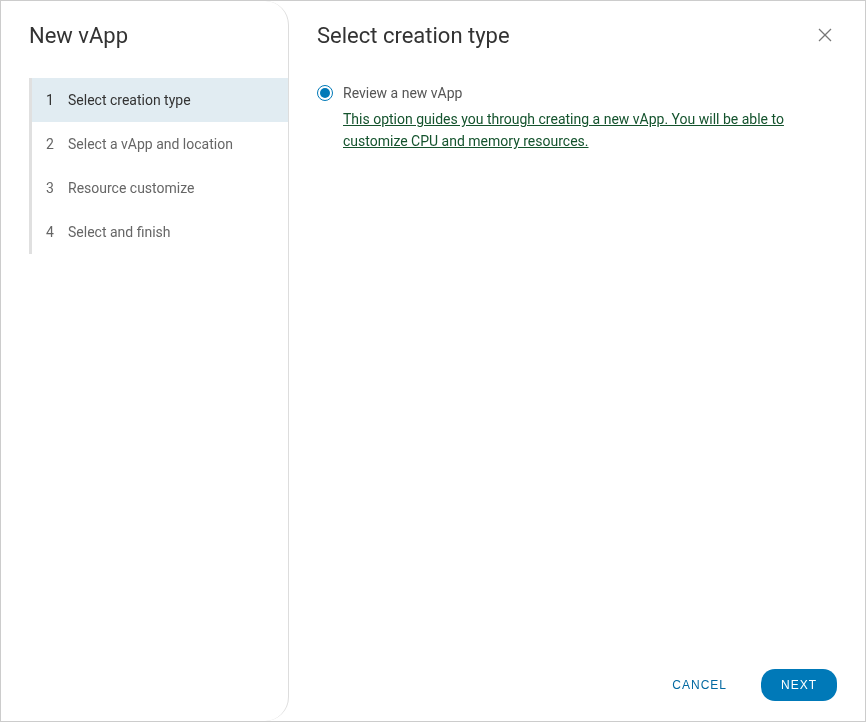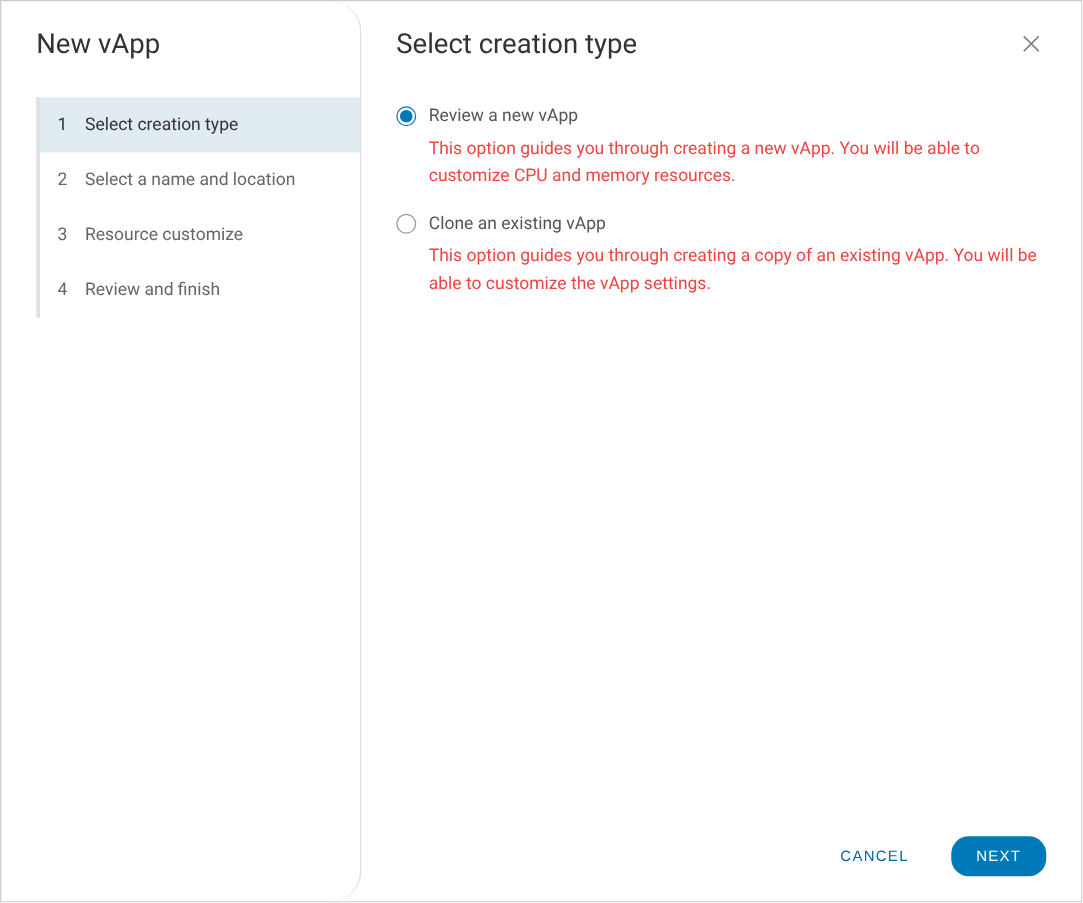--- a/index.html
+++ b/index.html
@@ -127,23 +127,24 @@
     .option-content {
       flex: 1;
     }
     .option-label {
       font-size: 14px;
       color: #555;
       line-height: 18px;
     }
     .option-desc {
       font-size: 14px;
-      color: #ef4444;
+      color: #14532d;
       line-height: 22px;
       margin-top: 6px;
+      text-decoration: underline;
     }
     .footer {
       display: flex;
       justify-content: flex-end;
       align-items: center;
       gap: 18px;
       padding-top: 14px;
     }
     .btn {
       font-size: 12px;
@@ -172,29 +173,29 @@
 <div class="dialog">
   <div class="sidebar">
     <div class="sidebar-title">New vApp</div>
     <ul class="steps">
       <li class="step active">
         <span class="step-number">1</span>
         <span>Select creation type</span>
       </li>
       <li class="step">
         <span class="step-number">2</span>
-        <span>Select a name and location</span>
+        <span>Select a vApp and location</span>
       </li>
       <li class="step">
         <span class="step-number">3</span>
         <span>Resource customize</span>
       </li>
       <li class="step">
         <span class="step-number">4</span>
-        <span>Review and finish</span>
+        <span>Select and finish</span>
       </li>
     </ul>
   </div>
 
   <div class="main">
     <div class="main-header">
       <div class="main-title">Select creation type</div>
       <button class="close-btn">
         <svg viewBox="0 0 16 16" fill="none" stroke="currentColor" stroke-width="1.3">
           <line x1="2" y1="2" x2="14" y2="14"></line>
@@ -204,27 +205,20 @@
     </div>
 
     <div class="options">
       <div class="option">
         <span class="radio selected"></span>
         <div class="option-content">
           <div class="option-label">Review a new vApp</div>
           <div class="option-desc">This option guides you through creating a new vApp. You will be able to customize CPU and memory resources.</div>
         </div>
       </div>
-      <div class="option">
-        <span class="radio"></span>
-        <div class="option-content">
-          <div class="option-label">Clone an existing vApp</div>
-          <div class="option-desc">This option guides you through creating a copy of an existing vApp. You will be able to customize the vApp settings.</div>
-        </div>
-      </div>
     </div>
 
     <div class="footer">
       <button class="btn btn-cancel">CANCEL</button>
       <button class="btn btn-next">NEXT</button>
     </div>
   </div>
 </div>
 
 </body></html>

